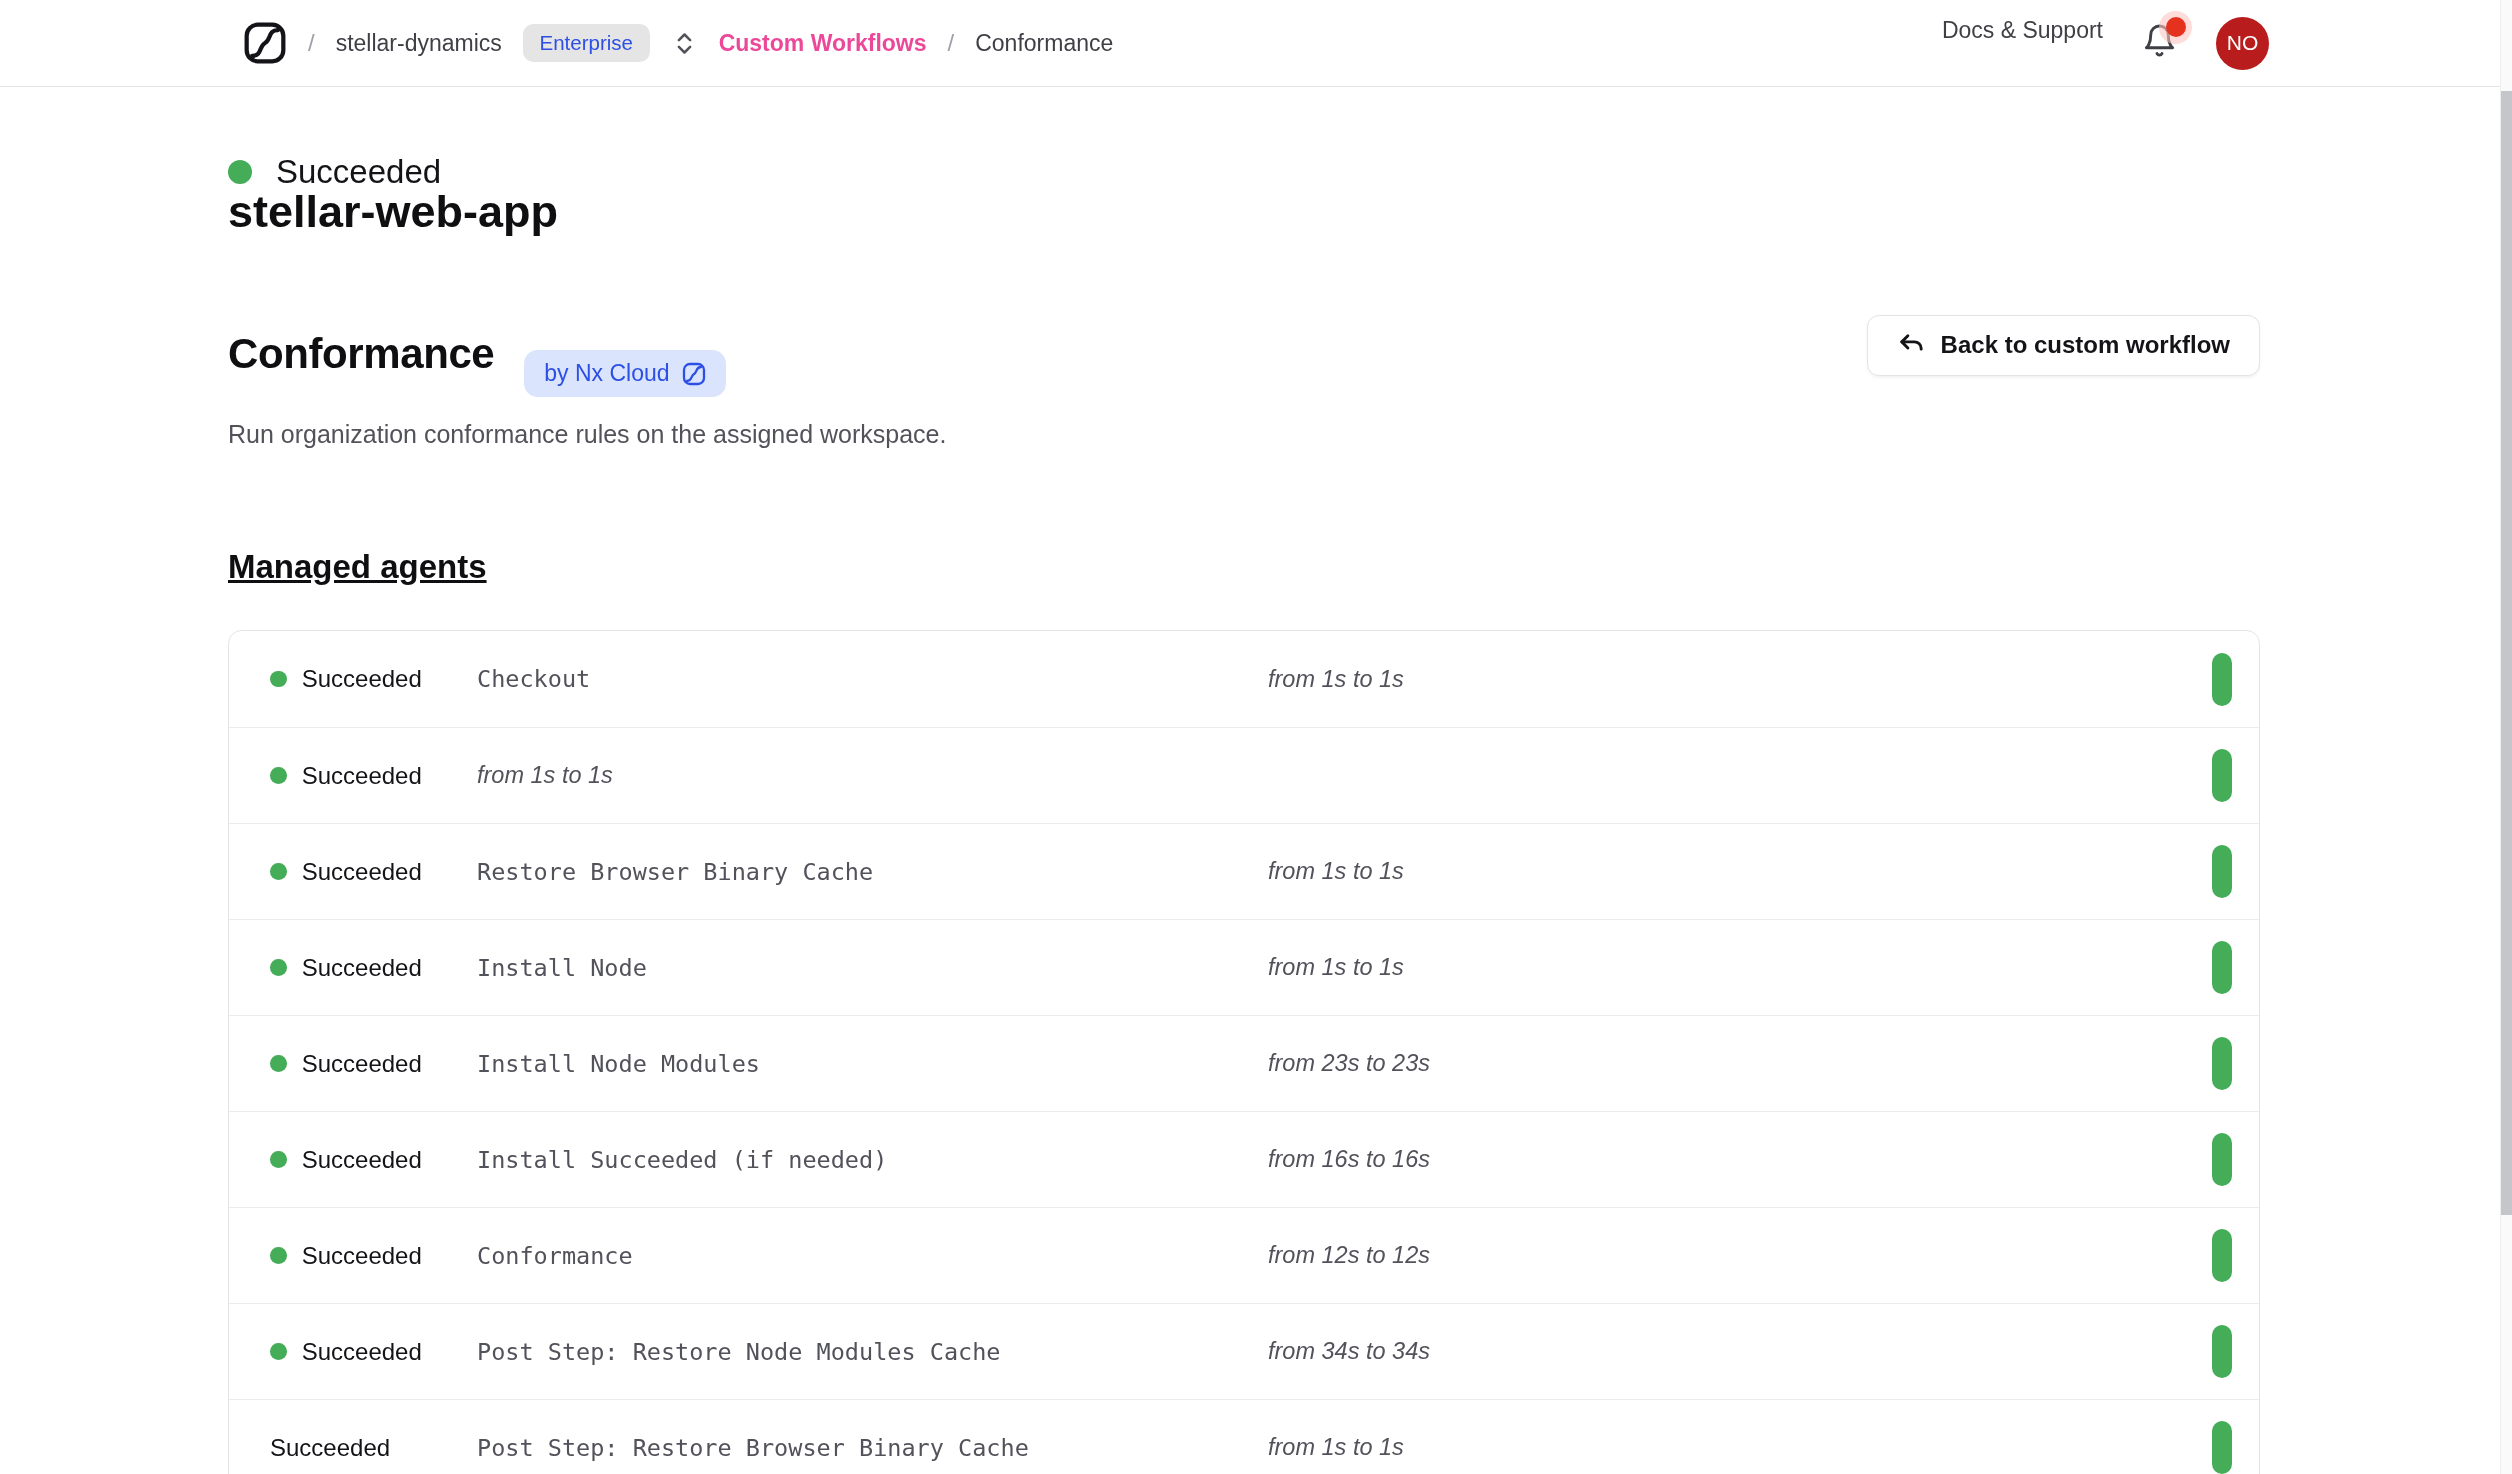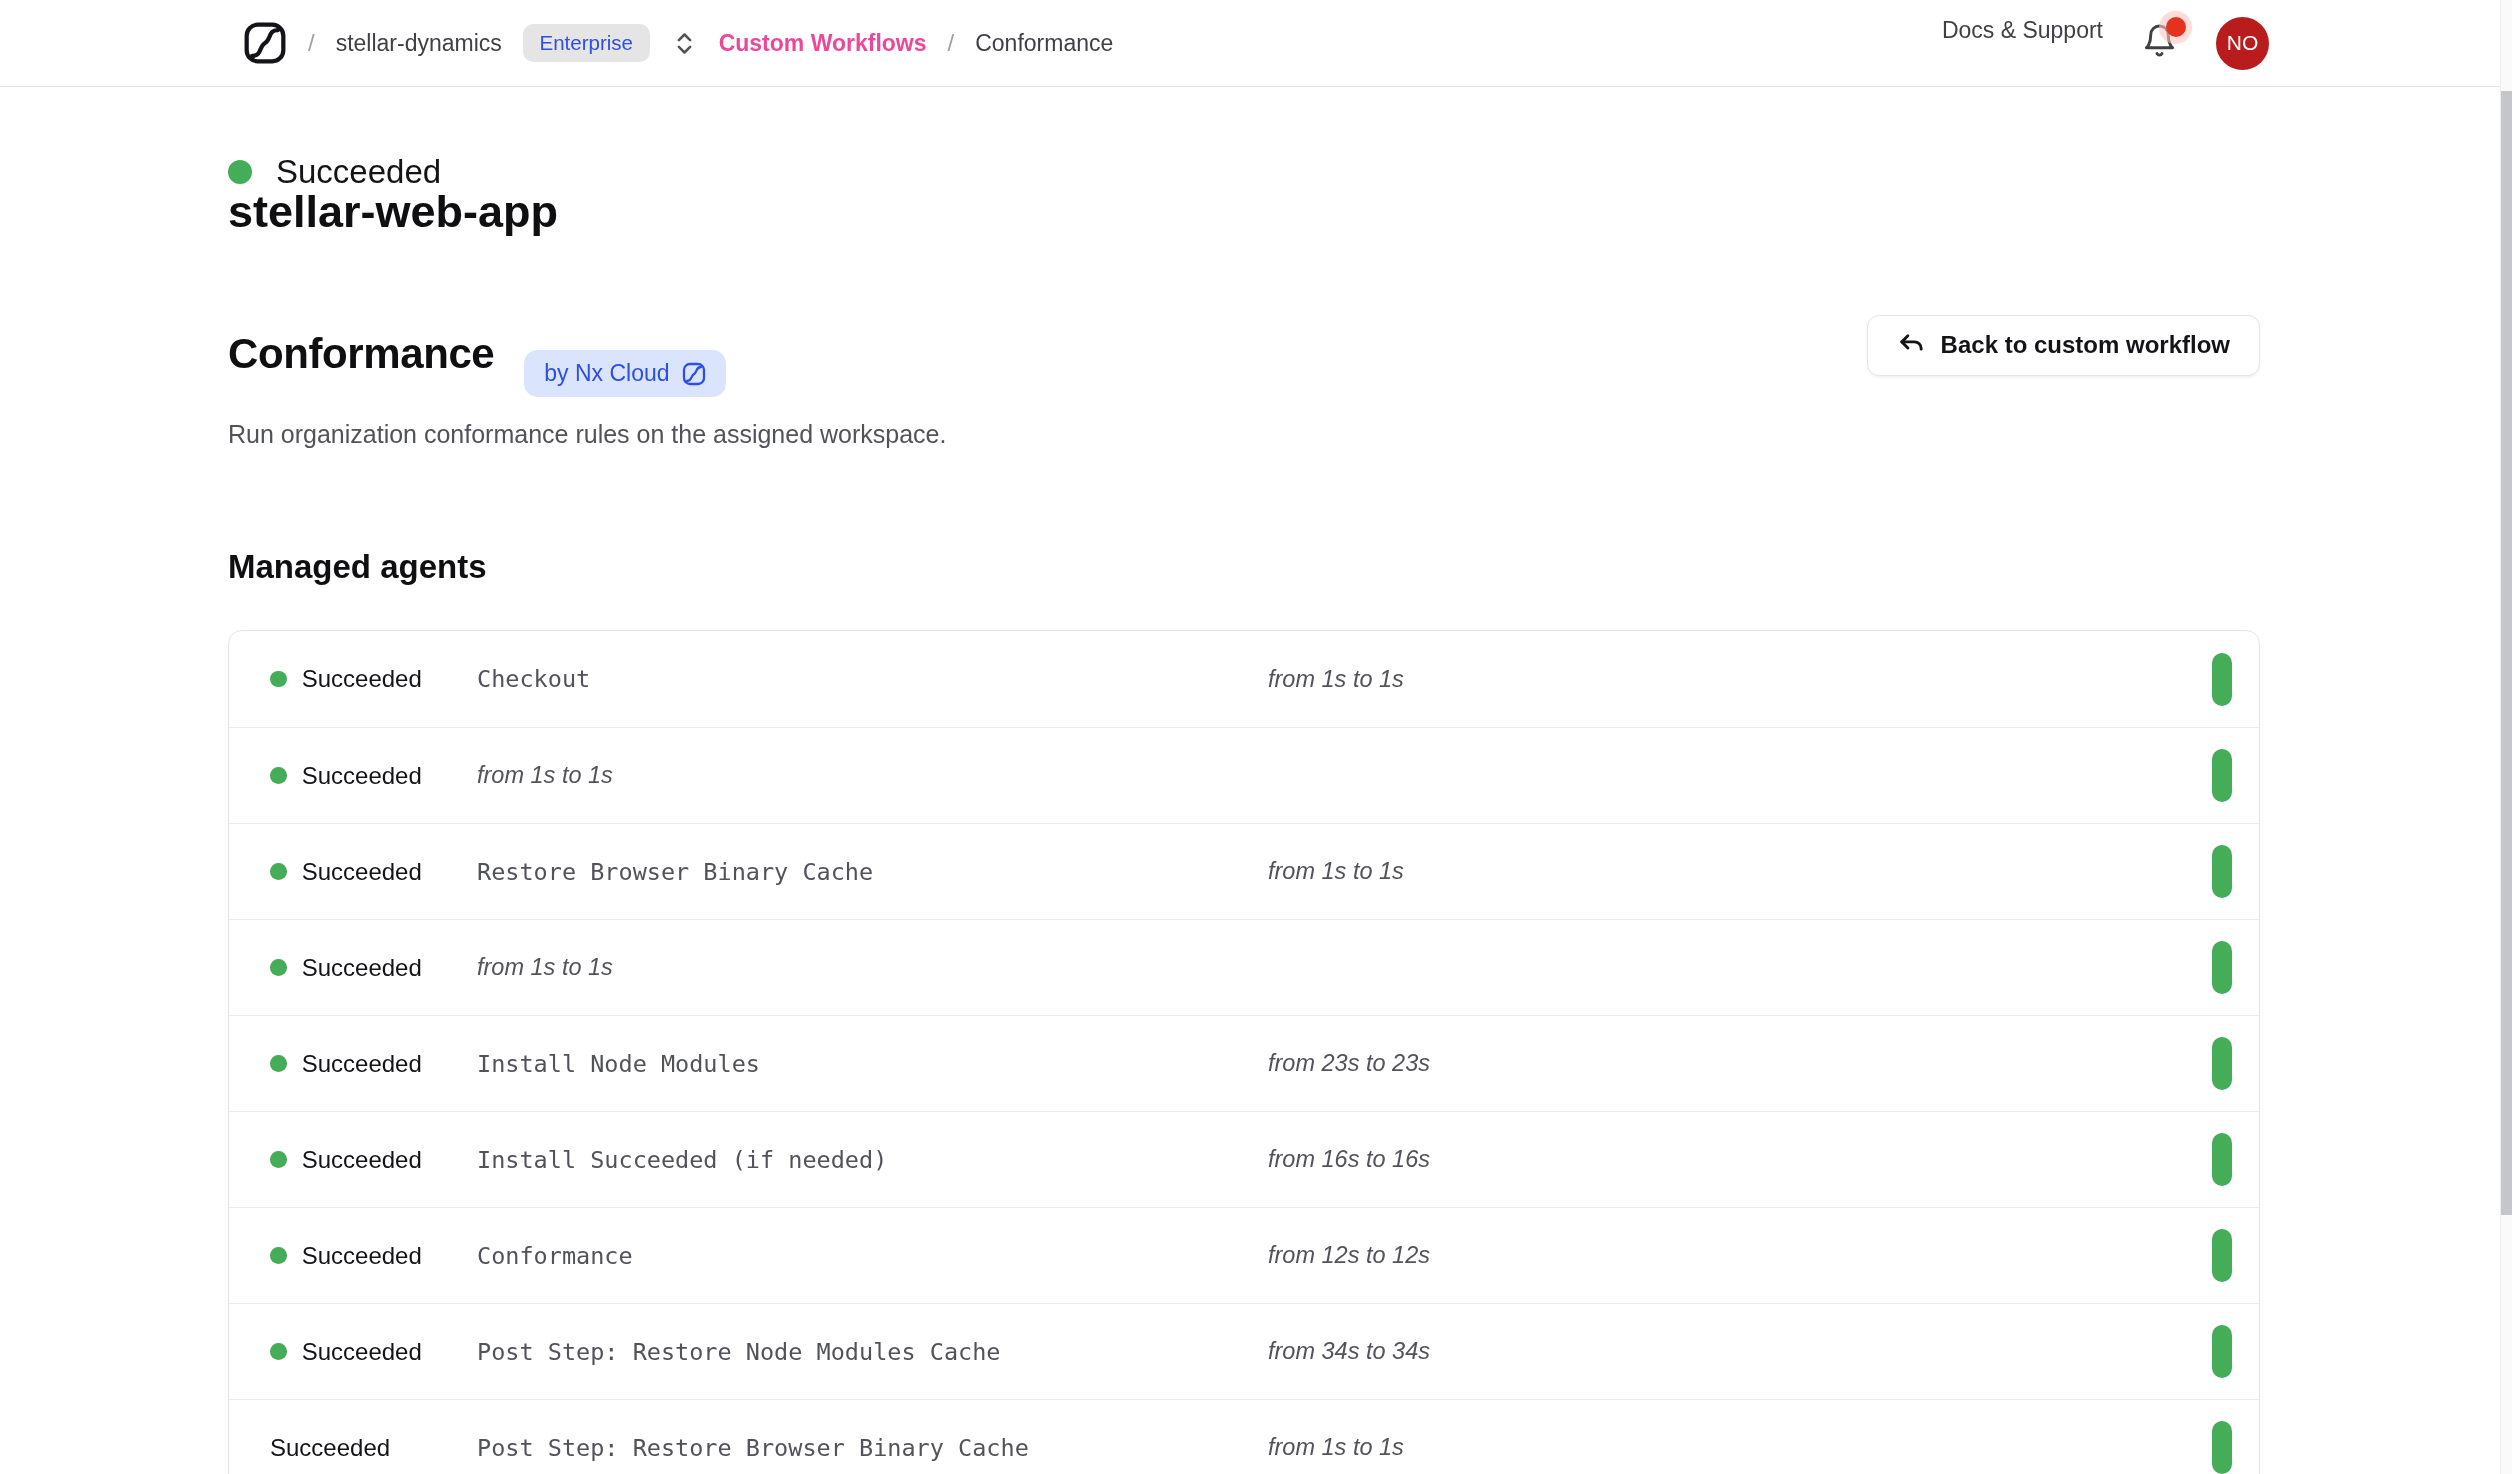--- a/index.html
+++ b/index.html
@@ -39,21 +39,21 @@
   .head-left { display:flex; align-items:center; gap:30px; }
   h2 { font-size:42px; font-weight:700; letter-spacing:-0.4px; color:#0f0f11; line-height:49px; }
   .badge-nx { display:inline-flex; align-items:center; gap:12px; font-size:23px; font-weight:500;
               padding:10px 20px; border-radius:13.7px; text-decoration:none; cursor:pointer;
               background:#dbe4fd; color:#2d4fe4;margin-top:40px; }
   .back-btn { margin-left:auto; margin-top:4.6px; display:inline-flex; align-items:center; gap:15px;
               background:#fff; border:1.5px solid #e4e4e7; border-radius:12px; padding:15px 29px;
               font-family:"Liberation Sans", sans-serif; font-size:24px; font-weight:700;
               color:#141418; cursor:pointer; box-shadow:0 1.5px 3px rgba(0,0,0,.05); }
   .desc { margin-top:21px; font-size:25px; color:#52525b; line-height:32px; }
-  h3 { margin-top:97px; font-size:33px; font-weight:700; color:#0f0f11; line-height:39px; }
+  h3 { margin-top:97px; font-size:33px; font-weight:700; color:#0f0f11; line-height:39px;text-decoration:underline; }
 
   
   .card { margin-top:44px; border:1.5px solid #e4e4e7; border-radius:13.7px; background:#fff; overflow:hidden; }
   .row { display:flex; align-items:center; height:96px; padding:0 27px 0 41px; cursor:pointer; }
   .row + .row { border-top:1.5px solid #ececef; }
   .st { display:flex; align-items:center; gap:15px; width:207px; flex:none;
         font-size:24px; font-weight:500; color:#141418; }
   .dot-sm { width:16.7px; height:16.7px; border-radius:50%; flex:none; }
   .nm { width:791px; flex:none; font-family:"DejaVu Sans Mono", monospace;
         font-size:23.5px; color:#52525b; }
@@ -170,20 +170,21 @@
         <div class="nm">Restore Browser Binary Cache</div>
         <div class="tm">from 1s to 1s</div>
         <div class="pill" style="background: rgb(69, 173, 88);"></div>
       </div>
 
       <div class="row">
         <div class="st">
             <span class="dot-sm" style="background: rgb(69, 173, 88);"></span>
             <span>Succeeded</span>
           </div>
+        <div class="nm">Install Node</div>
         <div class="tm">from 1s to 1s</div>
         <div class="pill" style="background: rgb(69, 173, 88);"></div>
       </div>
 
       <div class="row">
         <div class="st">
             <span class="dot-sm" style="background: rgb(69, 173, 88);"></span>
             <span>Succeeded</span>
           </div>
         <div class="nm">Install Node Modules</div>

